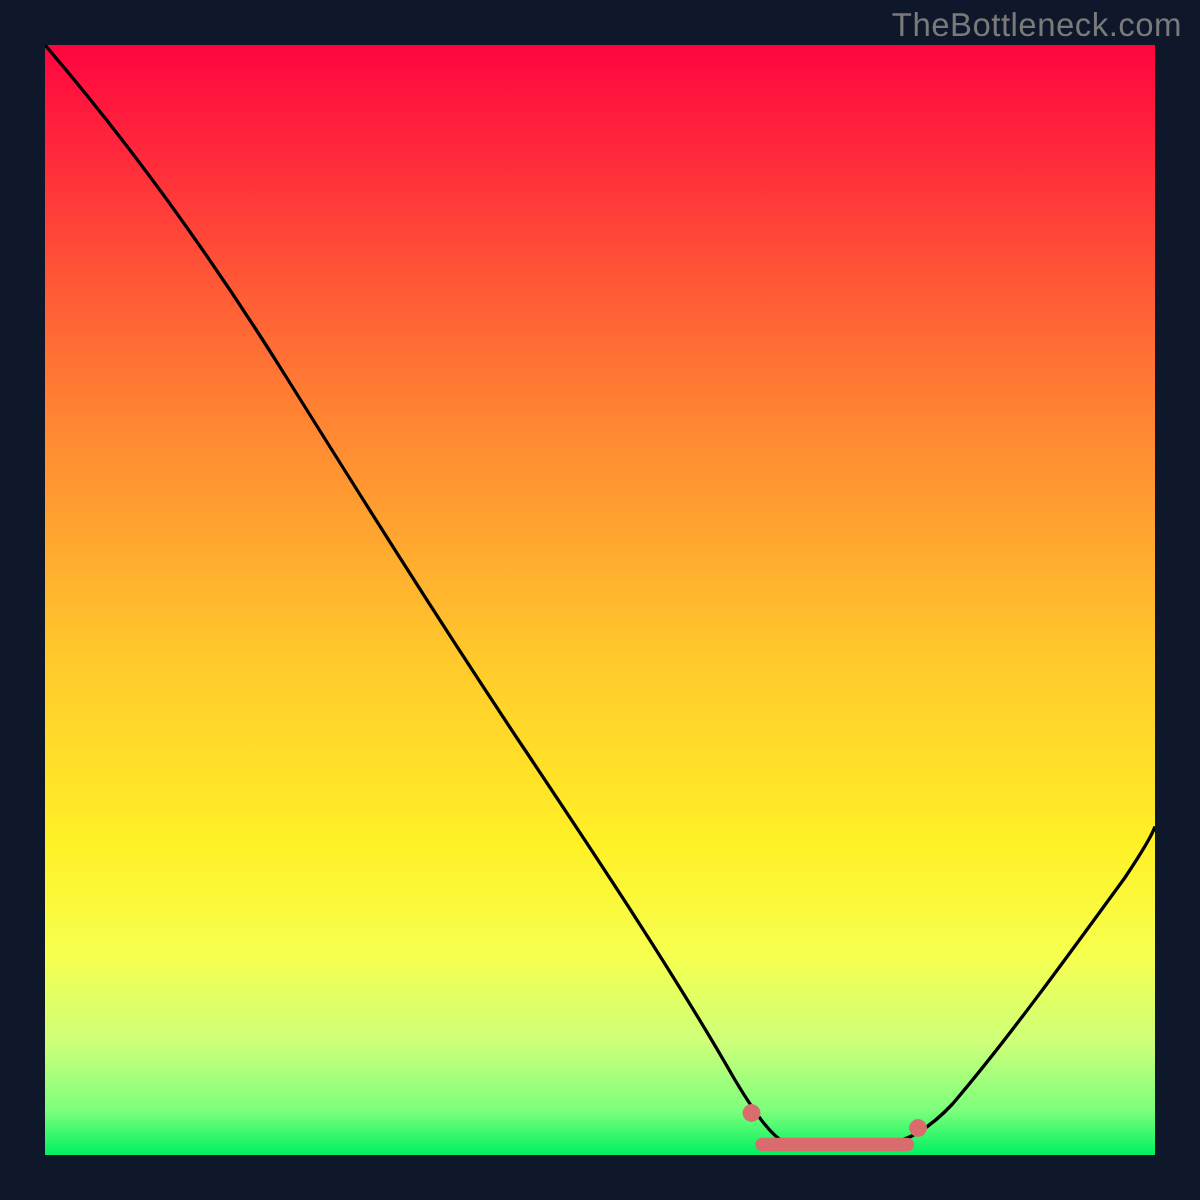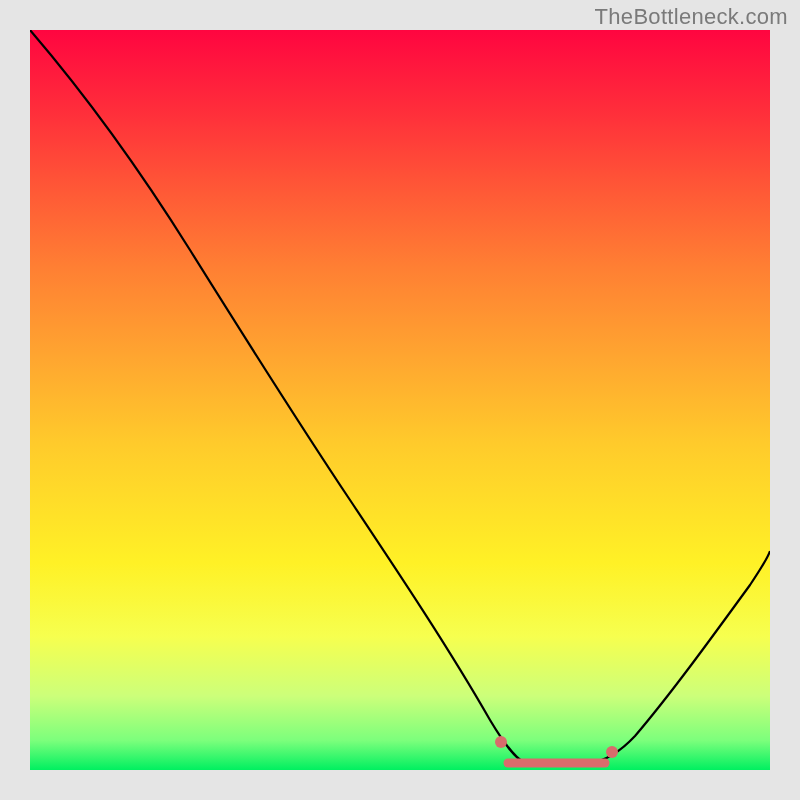--- a/index.html
+++ b/index.html
@@ -1,17 +1,17 @@
 <!DOCTYPE html>
 <html><head>
 <meta charset="utf-8">
 <style>
   * { margin: 0; padding: 0; box-sizing: border-box; }
   html, body { width: 800px; height: 800px; background: #000; font-family: Arial, sans-serif; }
-  .container { position: relative; width: 800px; height: 800px; background: #e5e5e5; }
+  .container { position: relative; width: 800px; height: 800px; background: #0f172a; }
   .watermark { position: absolute; top: 4px; right: 12px; color: #7a7a7a; font-size: 22px; letter-spacing: 0.3px; }
   .plot-area {
     position: absolute;
     top: 30px; left: 30px;
     width: 740px; height: 740px;
     background: linear-gradient(to bottom,
       #ff0540 0%,
       #ff2a3b 10%,
       #ff5a36 22%,
       #ff7f33 32%,

